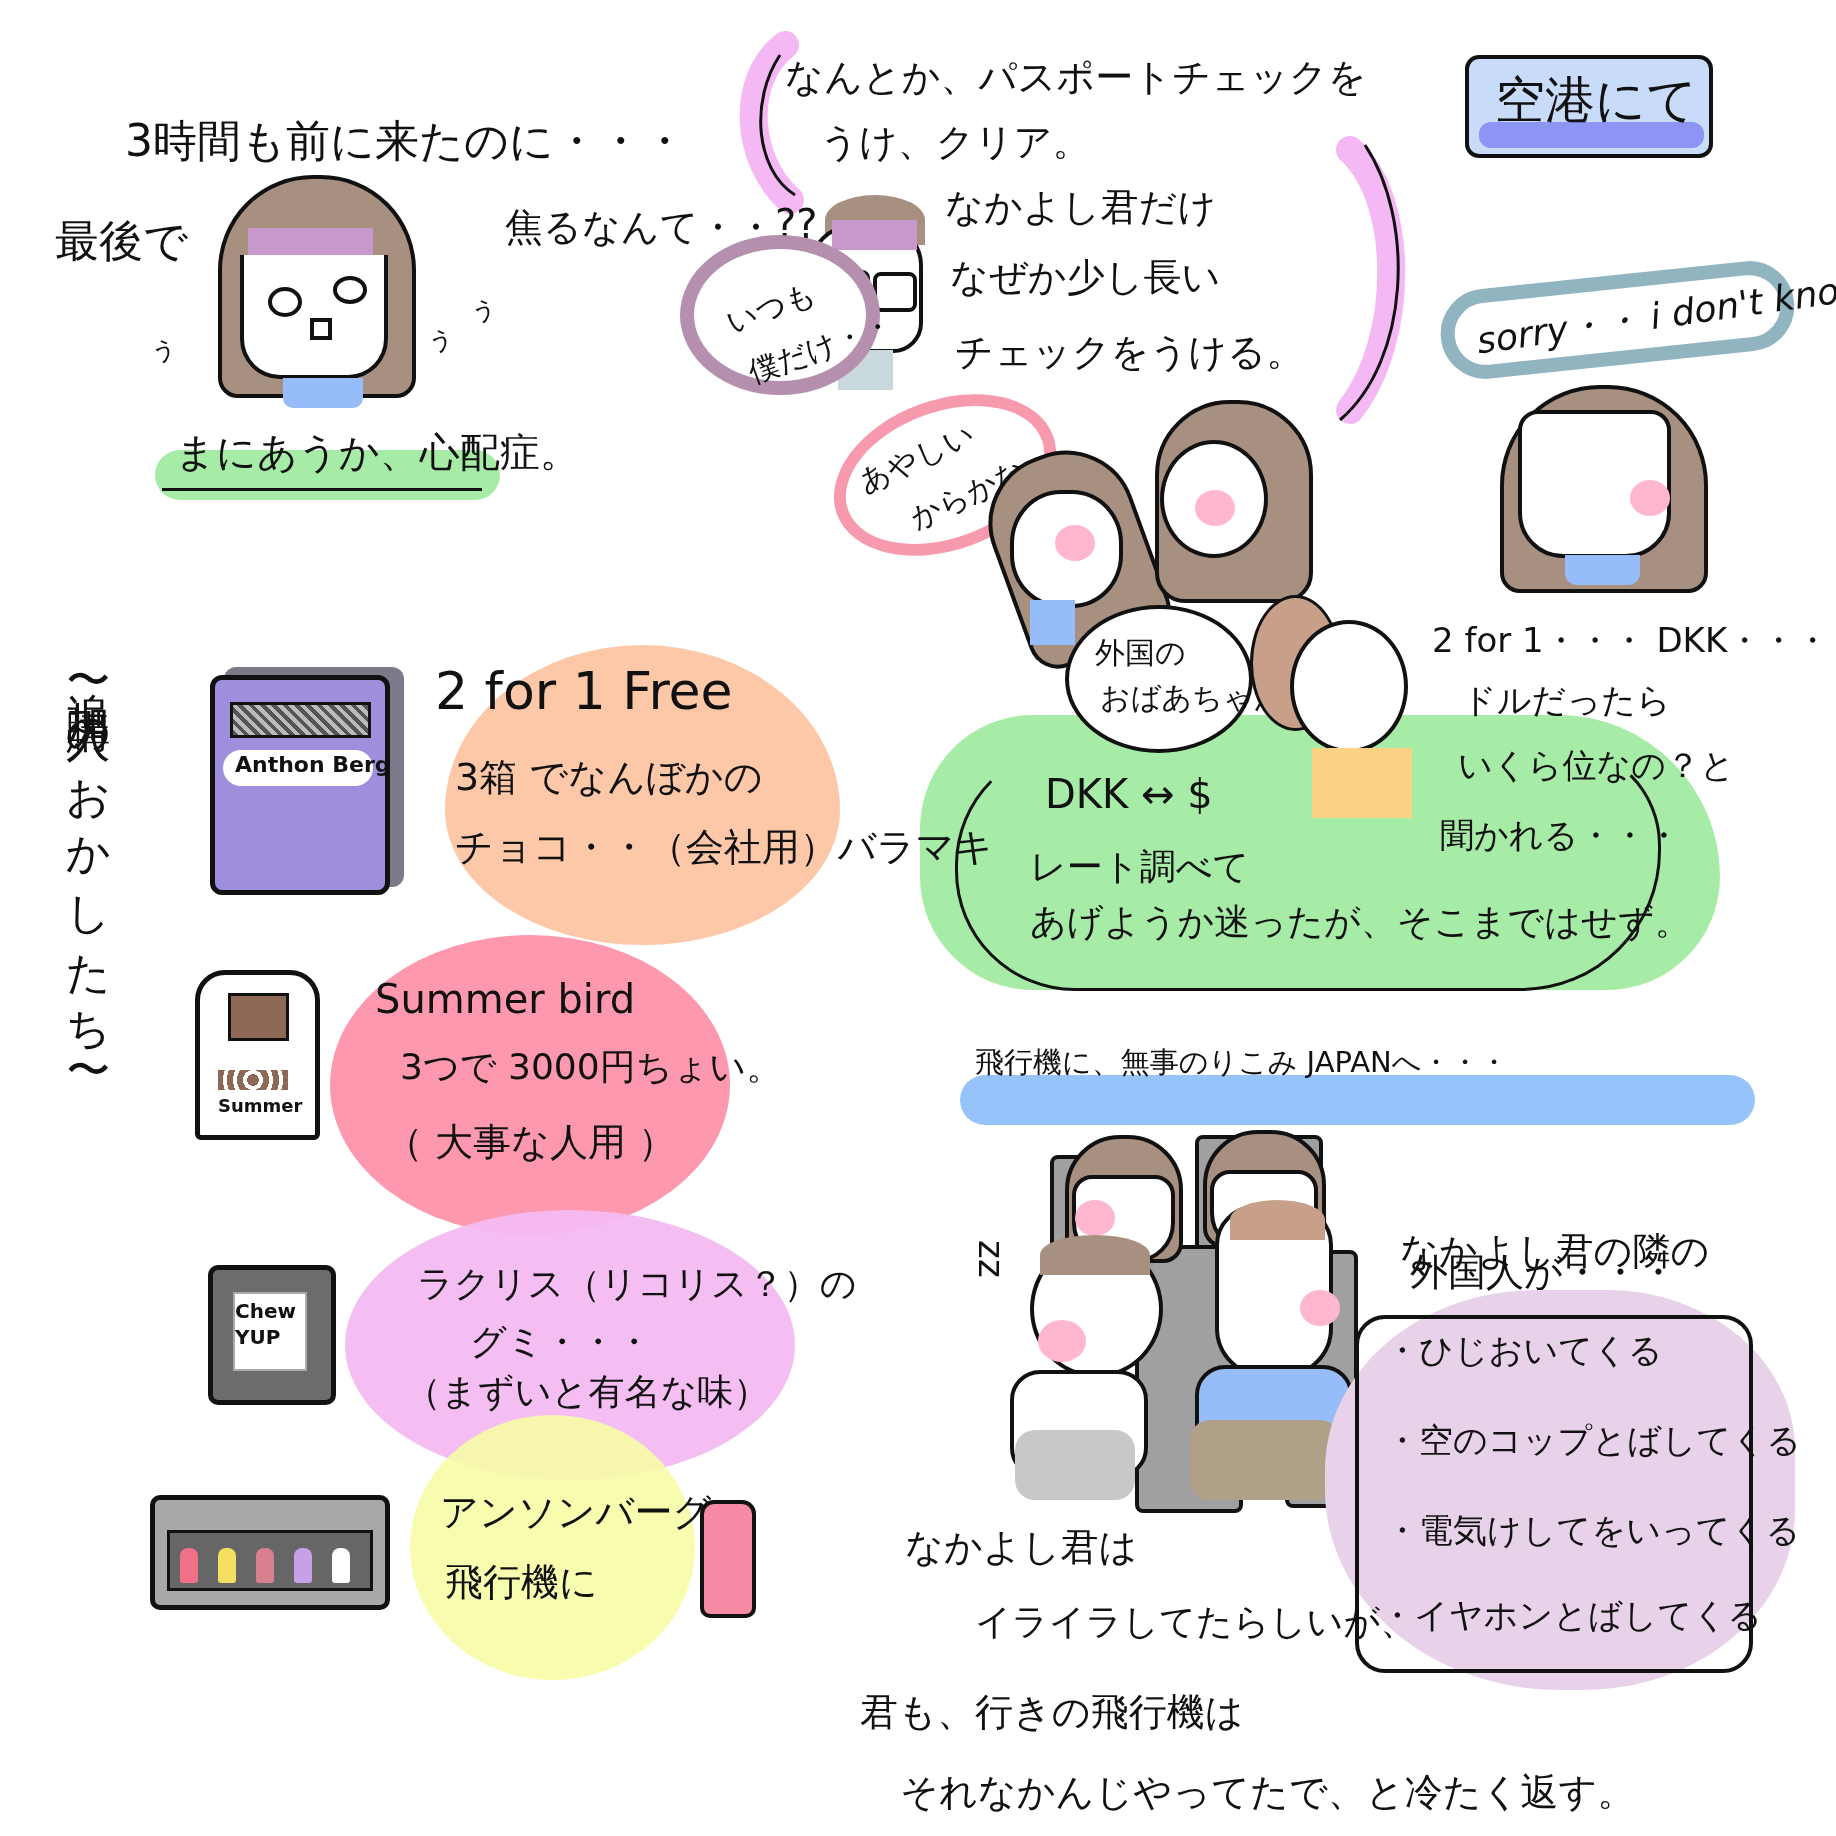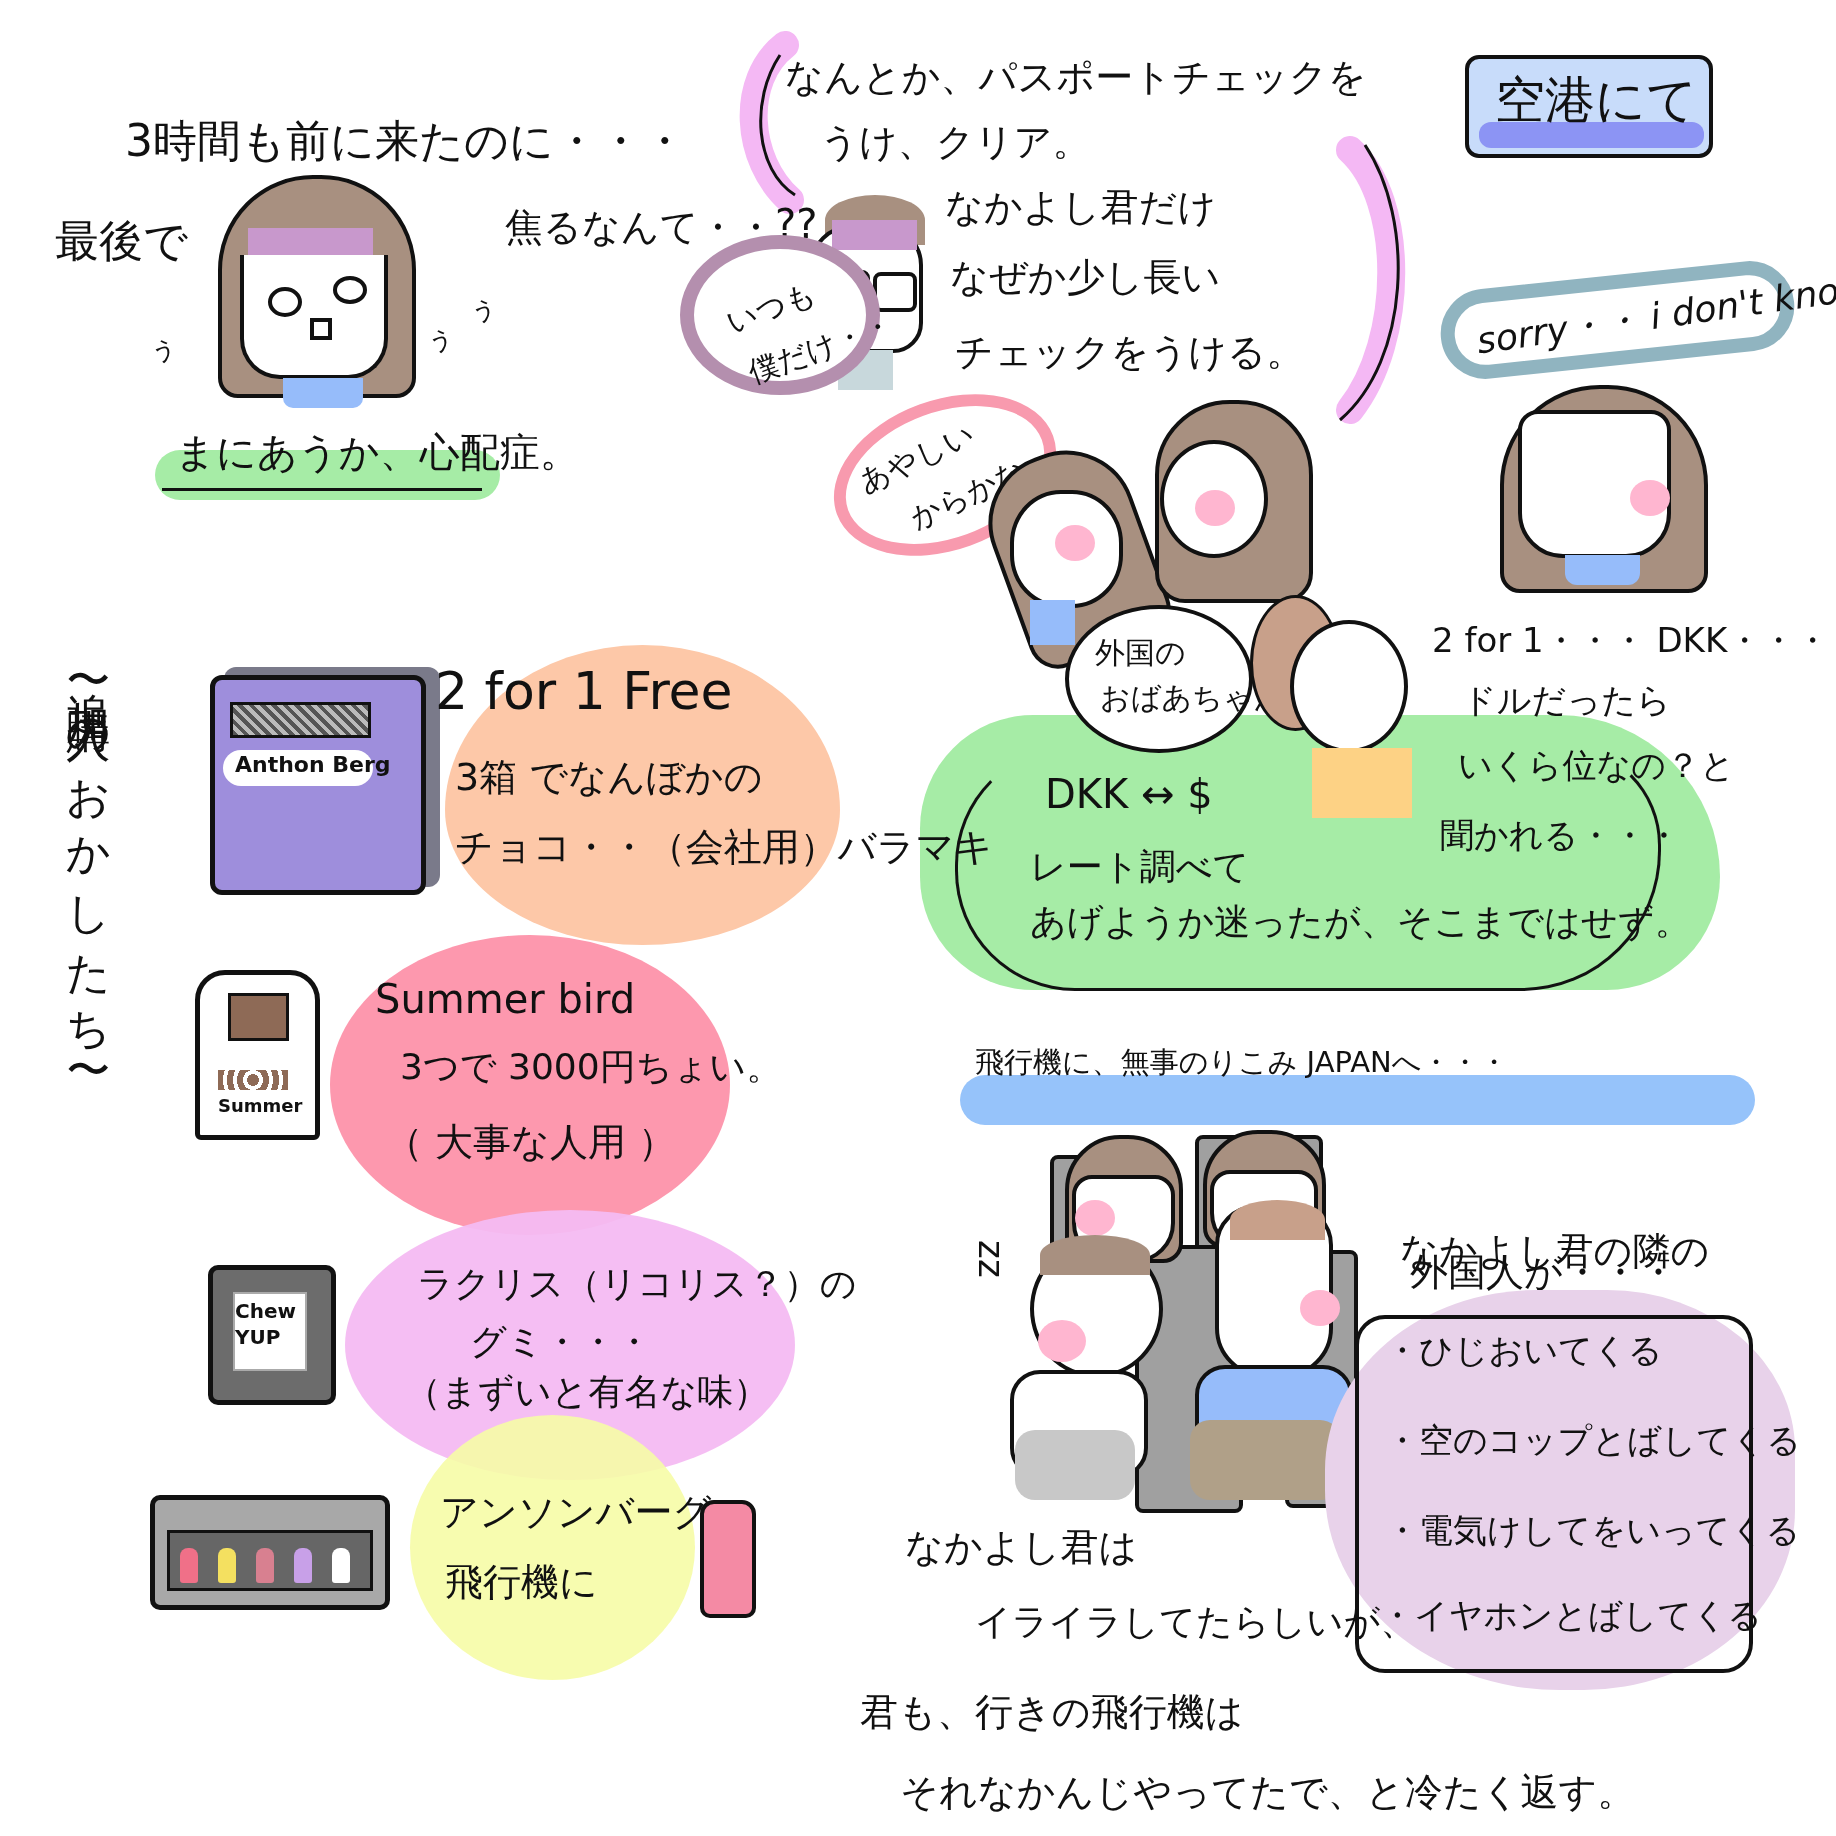--- a/index.html
+++ b/index.html
@@ -115,21 +115,21 @@
 <div class="abs hand line" style="left:1458px;top:745px;font-size:34px;">いくら位なの？と</div>
 <div class="abs hand line" style="left:1440px;top:815px;font-size:34px;">聞かれる・・・</div>
 
 <div class="abs hand" style="left:1045px;top:770px;font-size:40px;">DKK ↔ $</div>
 <div class="abs hand line" style="left:1030px;top:845px;font-size:36px;">レート調べて</div>
 <div class="abs hand line" style="left:1030px;top:900px;font-size:36px;">あげようか迷ったが、そこまではせず。</div>
 
 <div class="abs hand vertical" style="left:62px;top:650px;height:700px;">〜追加購入のおかしたち〜</div>
 
 <div class="blob" style="left:445px;top:645px;width:395px;height:300px;background:#fdc8a8;border-radius:50% 50% 50% 50%/55% 55% 45% 45%;"></div>
-<div class="abs" style="left:210px;top:675px;width:170px;height:210px;background:#9e8edc;border:5px solid #111;border-radius:12px;box-shadow:14px -8px 0 #7a7a8a;padding-left:36px;">
+<div class="abs" style="left:210px;top:675px;width:170px;height:210px;background:#9e8edc;border:5px solid #111;border-radius:12px;box-shadow:14px -8px 0 #7a7a8a;">
   <div class="abs" style="left:15px;top:22px;width:135px;height:30px;border:3px solid #111;background:repeating-linear-gradient(45deg,#555 0 4px,#bbb 4px 8px);"></div>
   <div class="abs" style="left:8px;top:70px;width:150px;height:36px;background:#fff;border-radius:18px;"></div>
   <div class="abs hand" style="left:20px;top:72px;font-size:22px;font-weight:bold;">Anthon Berg</div>
 </div>
 <div class="abs hand line" style="left:435px;top:660px;font-size:52px;">2 for 1 Free</div>
 <div class="abs hand line" style="left:455px;top:755px;font-size:38px;">3箱 でなんぼかの</div>
 <div class="abs hand line" style="left:455px;top:825px;font-size:38px;">チョコ・・（会社用）バラマキ</div>
 
 <div class="blob" style="left:330px;top:935px;width:400px;height:300px;background:#fd98ae;"></div>
 <div class="abs" style="left:195px;top:970px;width:115px;height:160px;background:#fff;border:5px solid #111;border-radius:30px 30px 6px 6px;">

